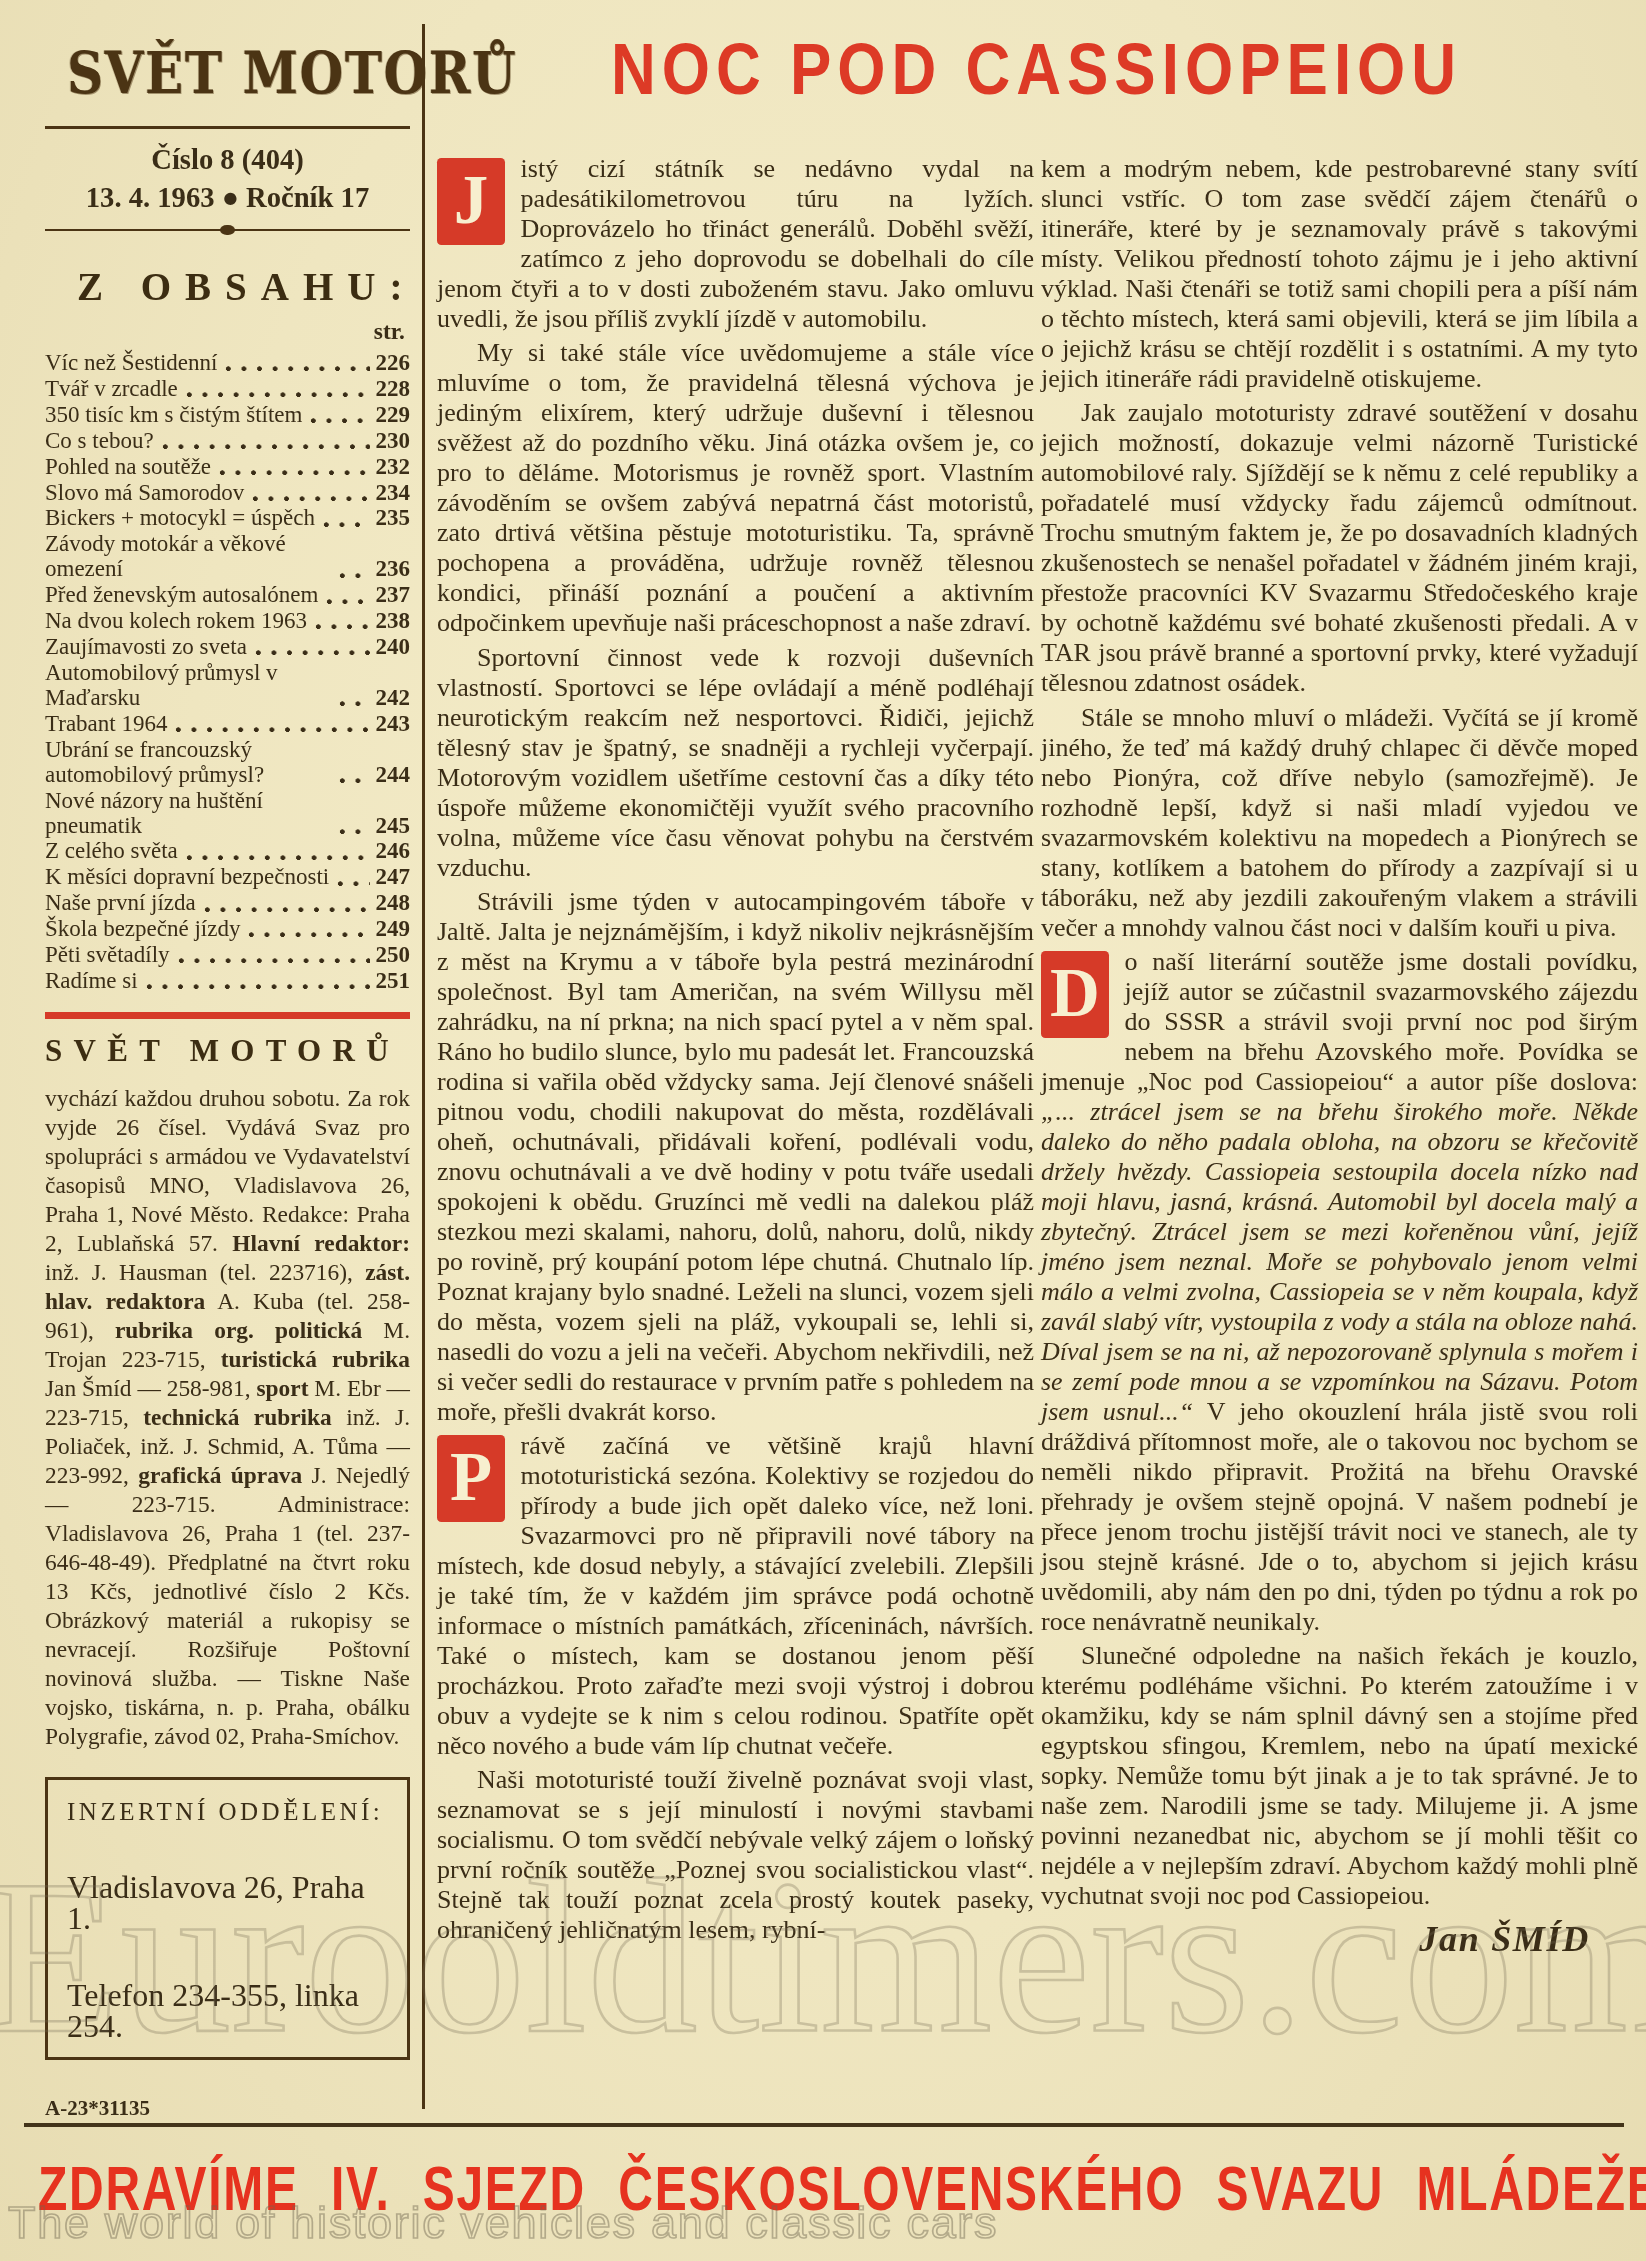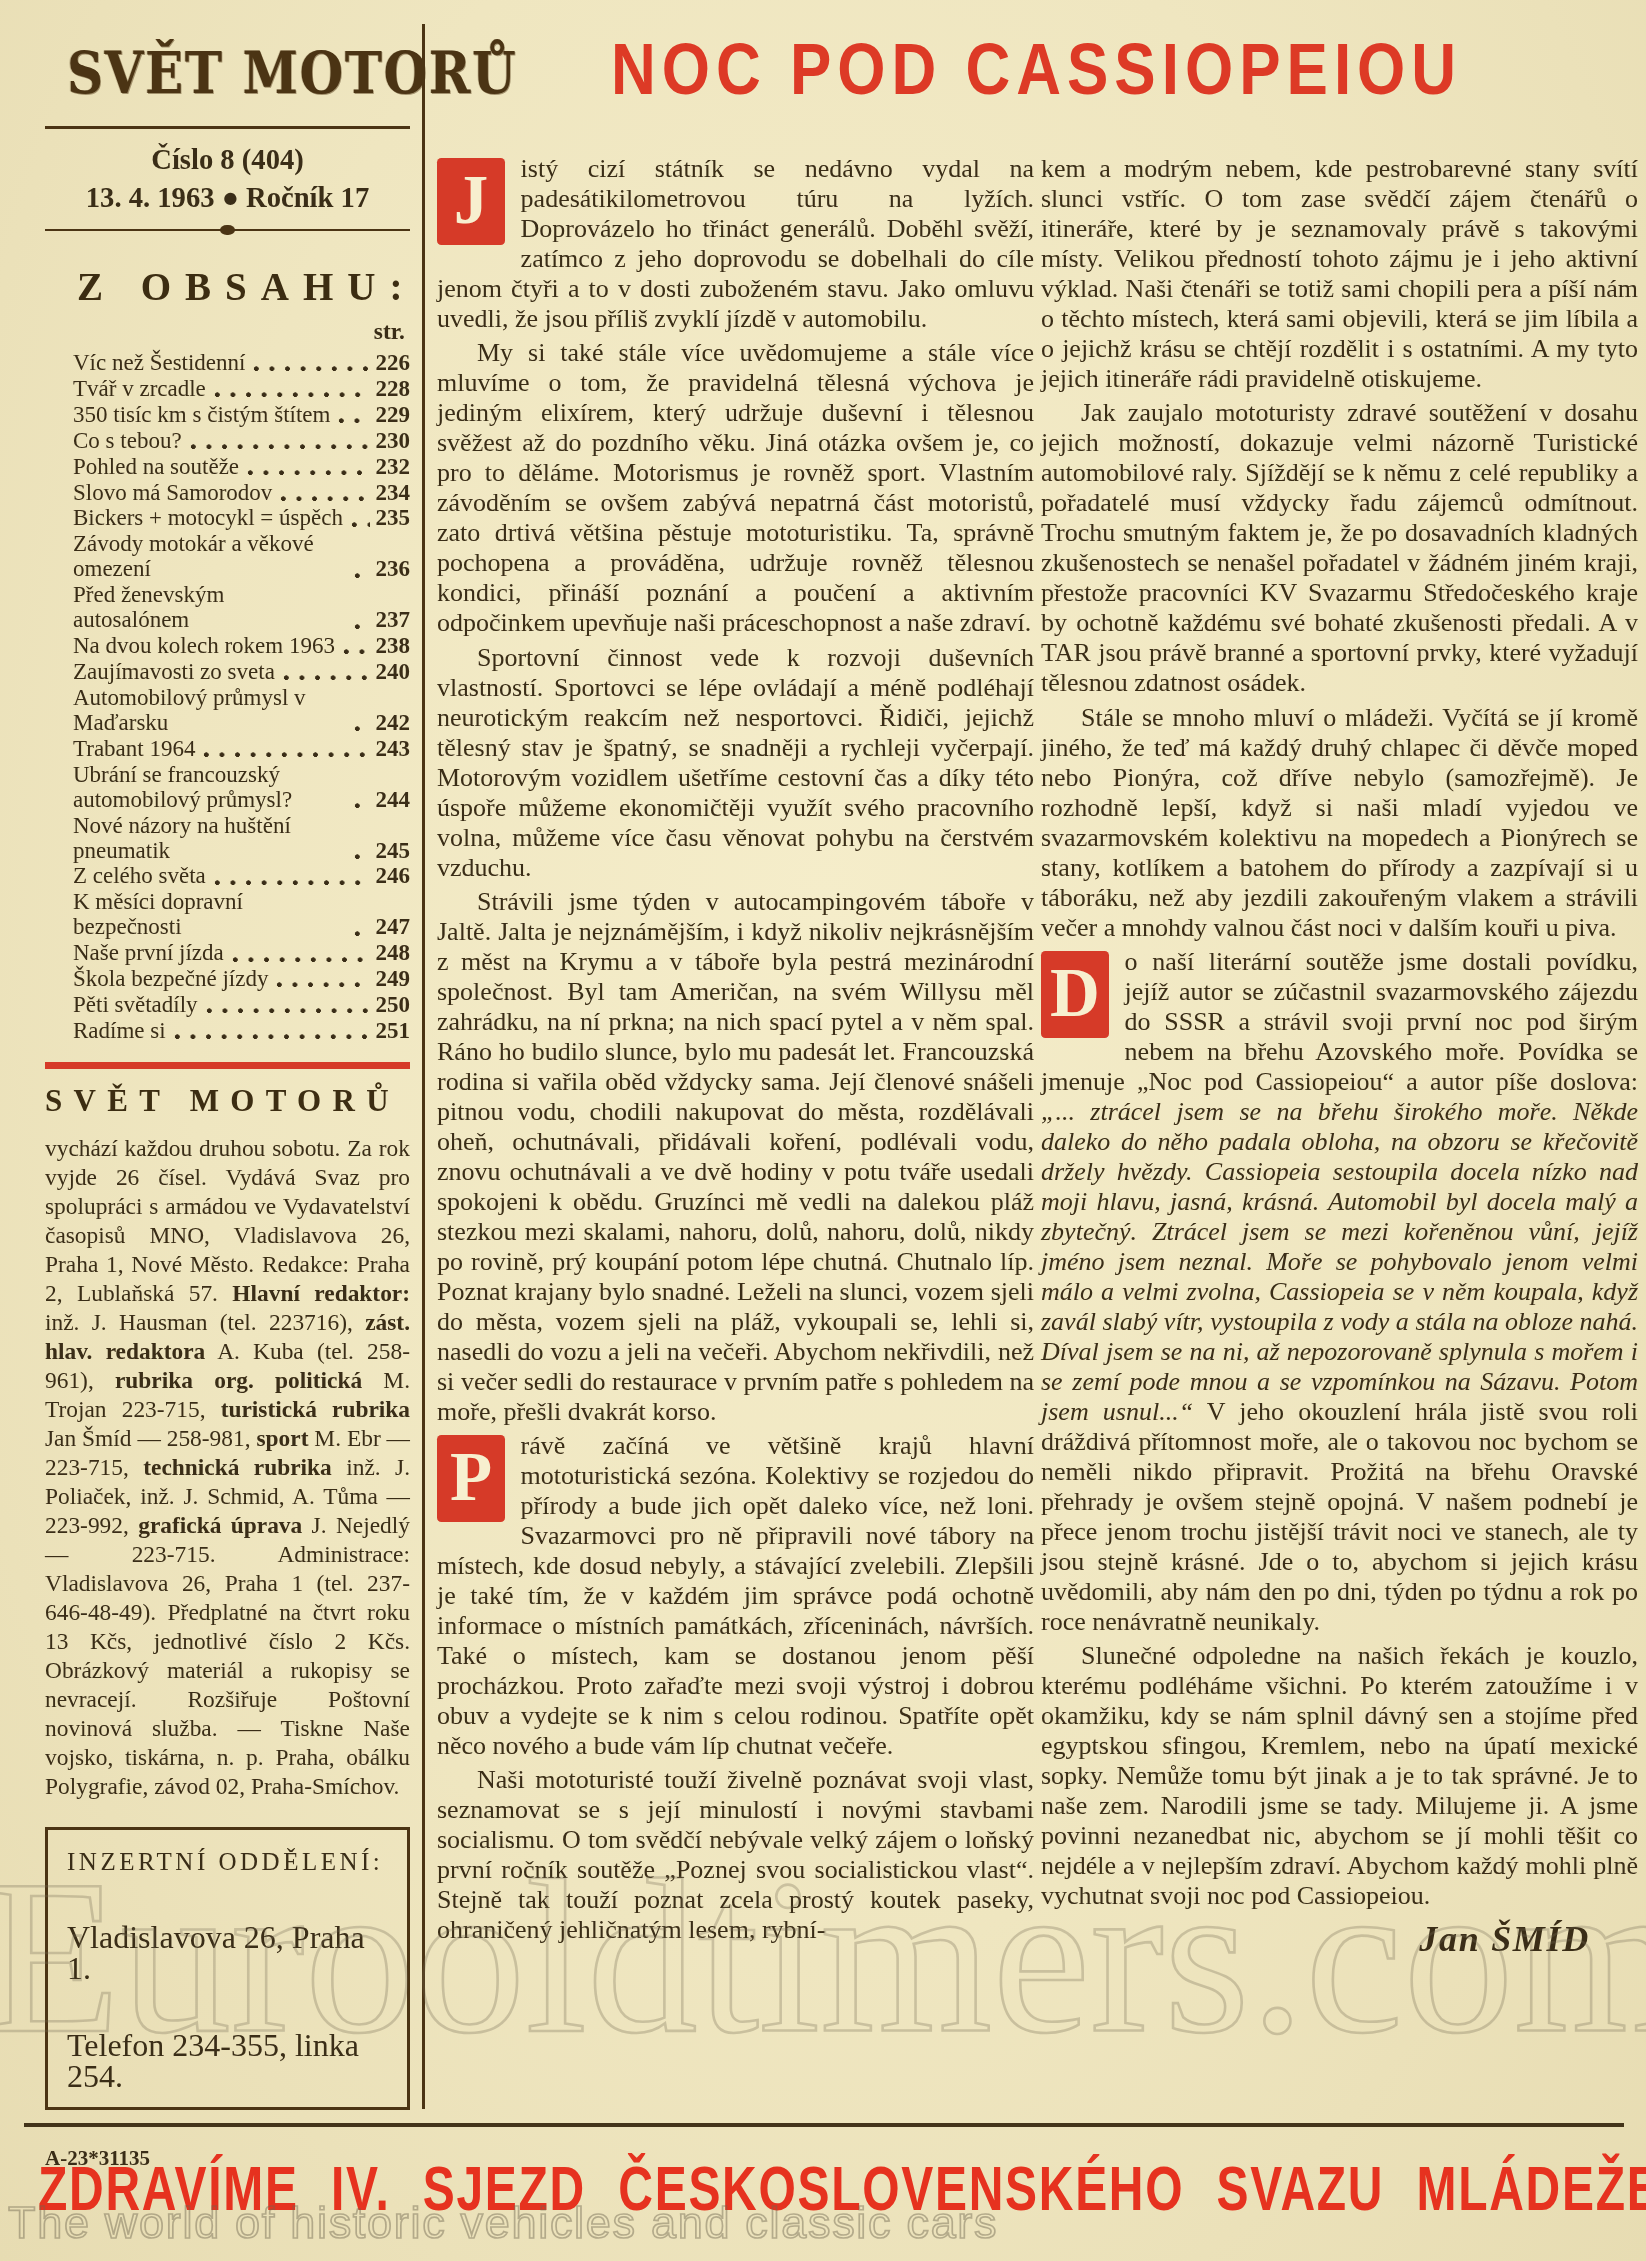--- a/index.html
+++ b/index.html
@@ -21,21 +21,21 @@
     white-space:nowrap;
   }
   .rule{height:2.6px;background:#4b3414;margin:12px 0 0;}
   .issue{__:0;text-align:center;font-weight:bold;font-size:28.6px;line-height:38px;margin:12px 0;}
   .rule2{position:relative;height:2.6px;background:#4b3414;margin:10.4px 0 0;}
   .rule2 .dmd{position:absolute;left:50%;top:-3.5px;width:15.6px;height:9.5px;margin-left:-7.8px;background:#4b3414;border-radius:50% / 60%;}
   .obsahu{font-weight:bold;font-size:39px;letter-spacing:14px;margin-top:33px;white-space:nowrap;color:#3c2d12;margin-left:32px;}
   .strhead{text-align:right;font-weight:bold;font-size:23.4px;margin:8.7px 5.2px 5.2px 0;}
   .toc{font-size:23px;line-height:25px;}
   .toc-row{display:flex;align-items:flex-end;margin-bottom:0.9px;}
-  .toc-label{max-width:286px;margin-left:28px;}
+  .toc-label{max-width:286px;}
   .toc-dots{flex:1;min-width:17.3px;height:19px;margin:0 5.2px 1.7px 7px;
     background-image:radial-gradient(circle at 4.3px 14.7px, #3a2d17 2.1px, rgba(0,0,0,0) 2.6px);
     background-size:15.6px 19px;background-repeat:repeat-x;}
   .toc-page{font-weight:bold;white-space:nowrap;}
   .redrule{height:7px;background:#d63a28;margin:19px 0 14px;}
   .imprint-head{font-weight:bold;font-size:31px;letter-spacing:11.3px;white-space:nowrap;margin:5.2px 0 15.6px;color:#3c2d12;}
   .imprint{font-size:23.4px;line-height:29px;text-align:justify;}
   .imprint .bd{font-weight:bold;}
   .adbox{border:3.5px solid #4b3414;margin-top:26px;padding:17.3px 14px 15.6px 19px;}
   .adbox .adh{font-weight:normal;font-size:25px;letter-spacing:3.5px;margin-bottom:5.2px;}

